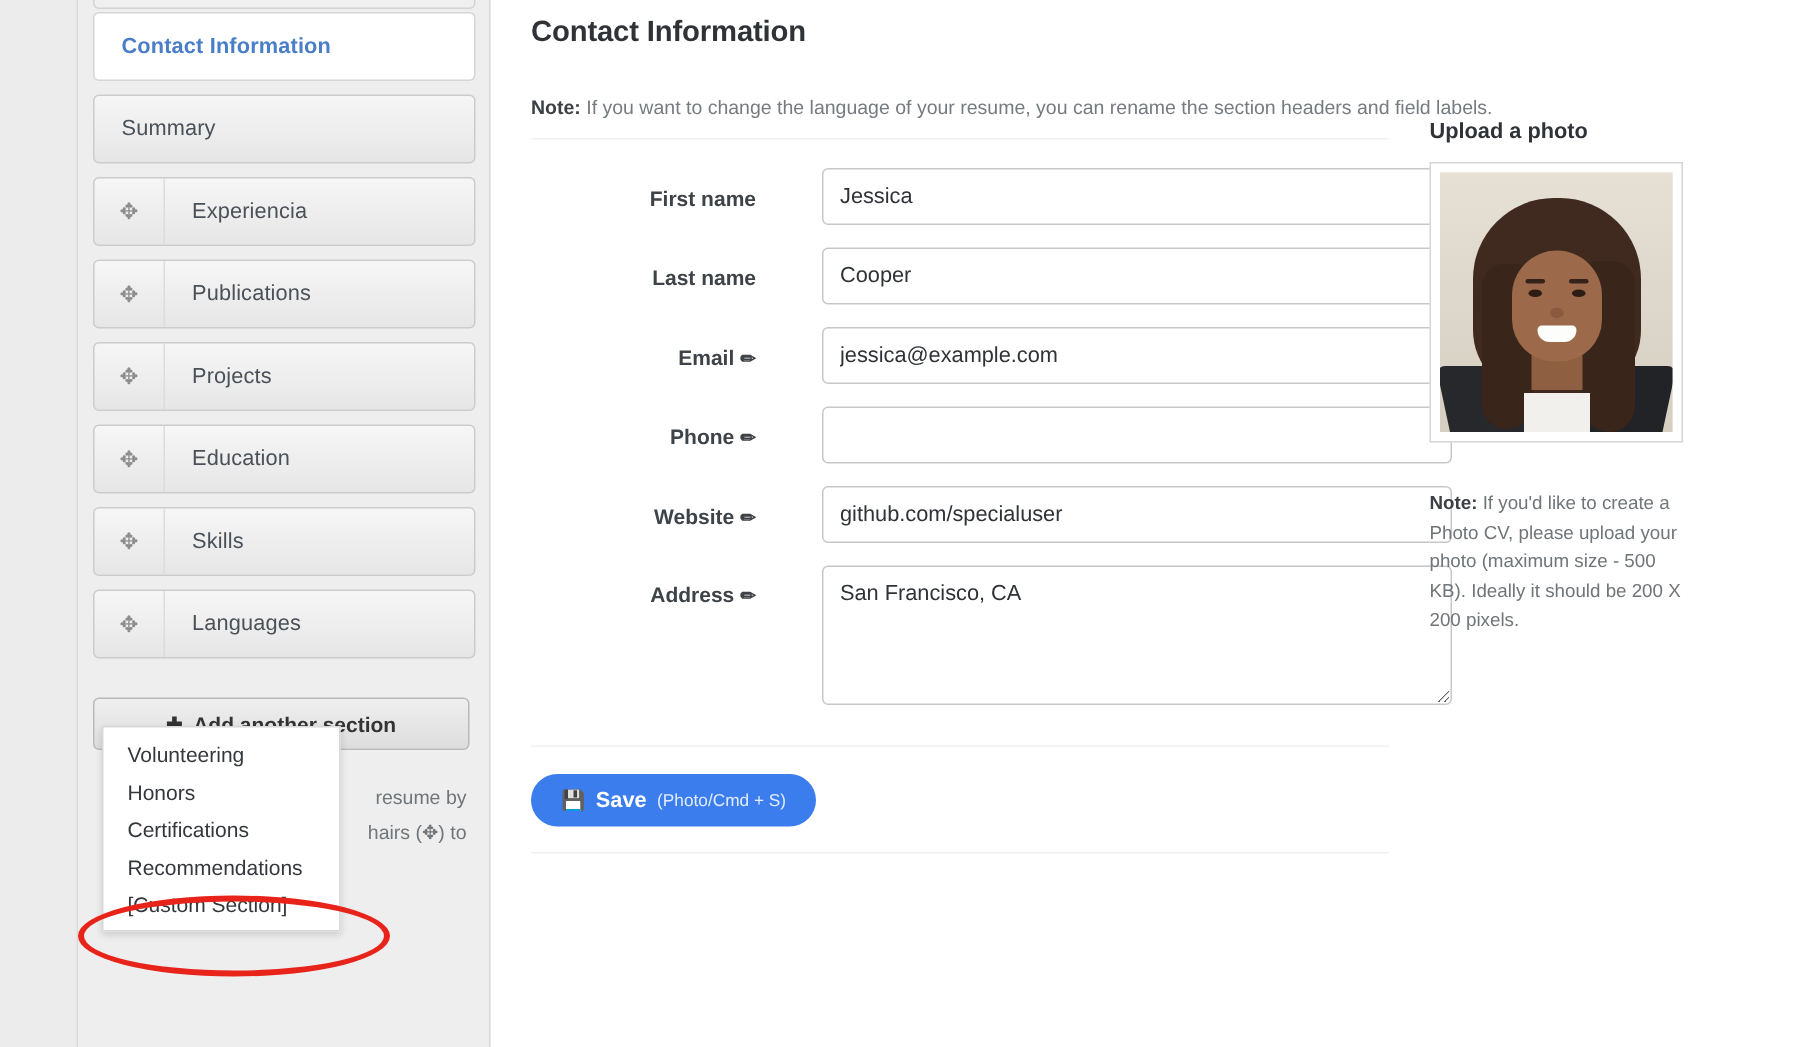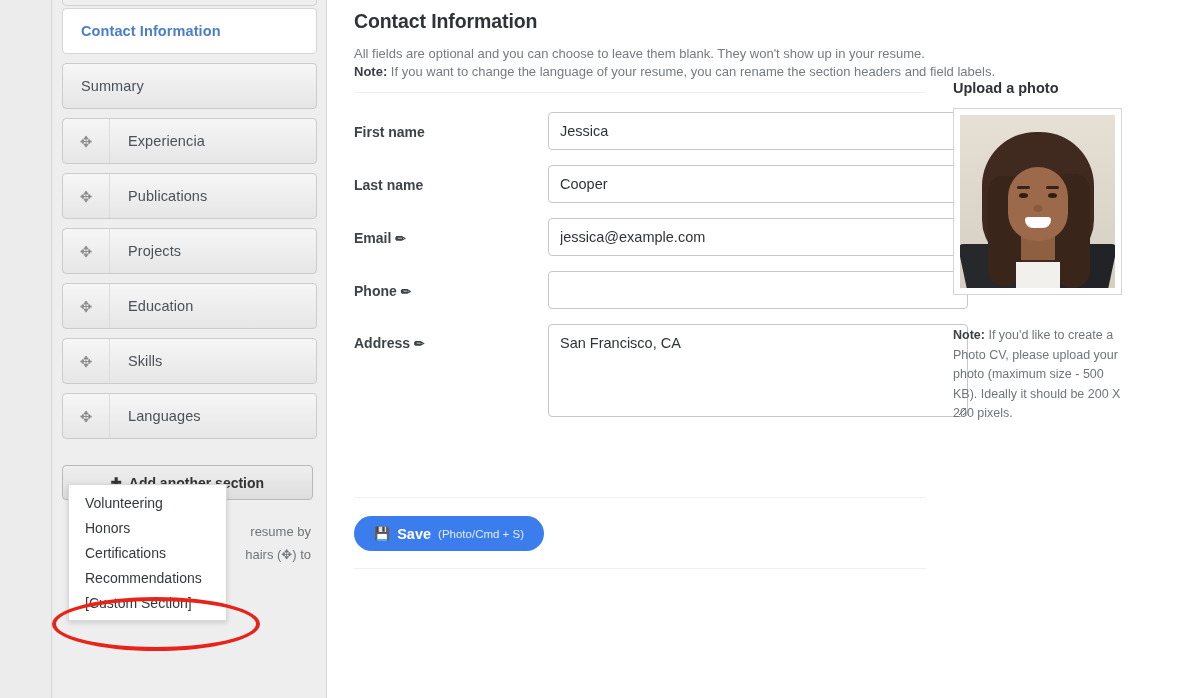--- a/index.html
+++ b/index.html
@@ -165,20 +165,21 @@
   .divider-bottom2 {
     position: absolute; left: 26px; top: 568px; width: 572px; height: 1px;
     background: #f0f0f0;
   }
 
   
   .form-area { position: absolute; left: 0; top: 112px; width: 620px; }
   .frow { position: relative; height: 53px; }
   .frow .flabel {
     position: absolute; right: 0; width: 150px; left: 26px;
+    text-align: right;
     top: 12px;
     font-size: 14px; font-weight: bold; color: #3e4348;
     white-space: nowrap;
   }
   .frow .flabel .pencil { font-size: 12.5px; margin-left: 4px; }
   .frow .fctrl { position: absolute; left: 176px; top: 0; width: 420px; margin-left: 44px; }
   .frow input.ftext {
     width: 420px; height: 38px;
     border: 1px solid #c7c7c7;
     border-radius: 4px;
@@ -341,21 +342,20 @@
     <div class="dd-item">Certifications</div>
     <div class="dd-item">Recommendations</div>
     <div class="dd-item">[Custom Section]</div>
   </div>
 
   <div class="annot-ellipse"></div>
 
   <div class="main">
 
     <div class="page-title">Contact Information</div>
-    <div class="sub-line1">All fields are optional and you can choose to leave them blank. They won't show up in your resume.</div>
     <div class="sub-line2">
       <b>Note:</b><span> If you want to change the language of your resume, you can rename the section headers and field labels.</span>
     </div>
 
     <div class="divider-top"></div>
 
     <div class="form-area">
 
       <div class="frow">
         <div class="flabel">First name</div>
@@ -374,20 +374,26 @@
         <div class="fctrl"><input class="ftext" type="text" value="jessica@example.com" style=""></div>
       </div>
 
       <div class="frow">
         <div class="flabel">
           <span>Phone</span><span class="pencil">✏</span>
         </div>
         <div class="fctrl"><input class="ftext" type="text" value="" style=""></div>
       </div>
 
+      <div class="frow">
+        <div class="flabel">
+          <span>Website</span><span class="pencil">✏</span>
+        </div>
+        <div class="fctrl"><input class="ftext" type="text" value="github.com/specialuser" style=""></div>
+      </div>
 
       <div class="frow addr">
         <div class="flabel">
           <span>Address</span><span class="pencil">✏</span>
         </div>
         <div class="fctrl"><textarea class="farea" style="">San Francisco, CA</textarea></div>
       </div>
 
     </div>
 

